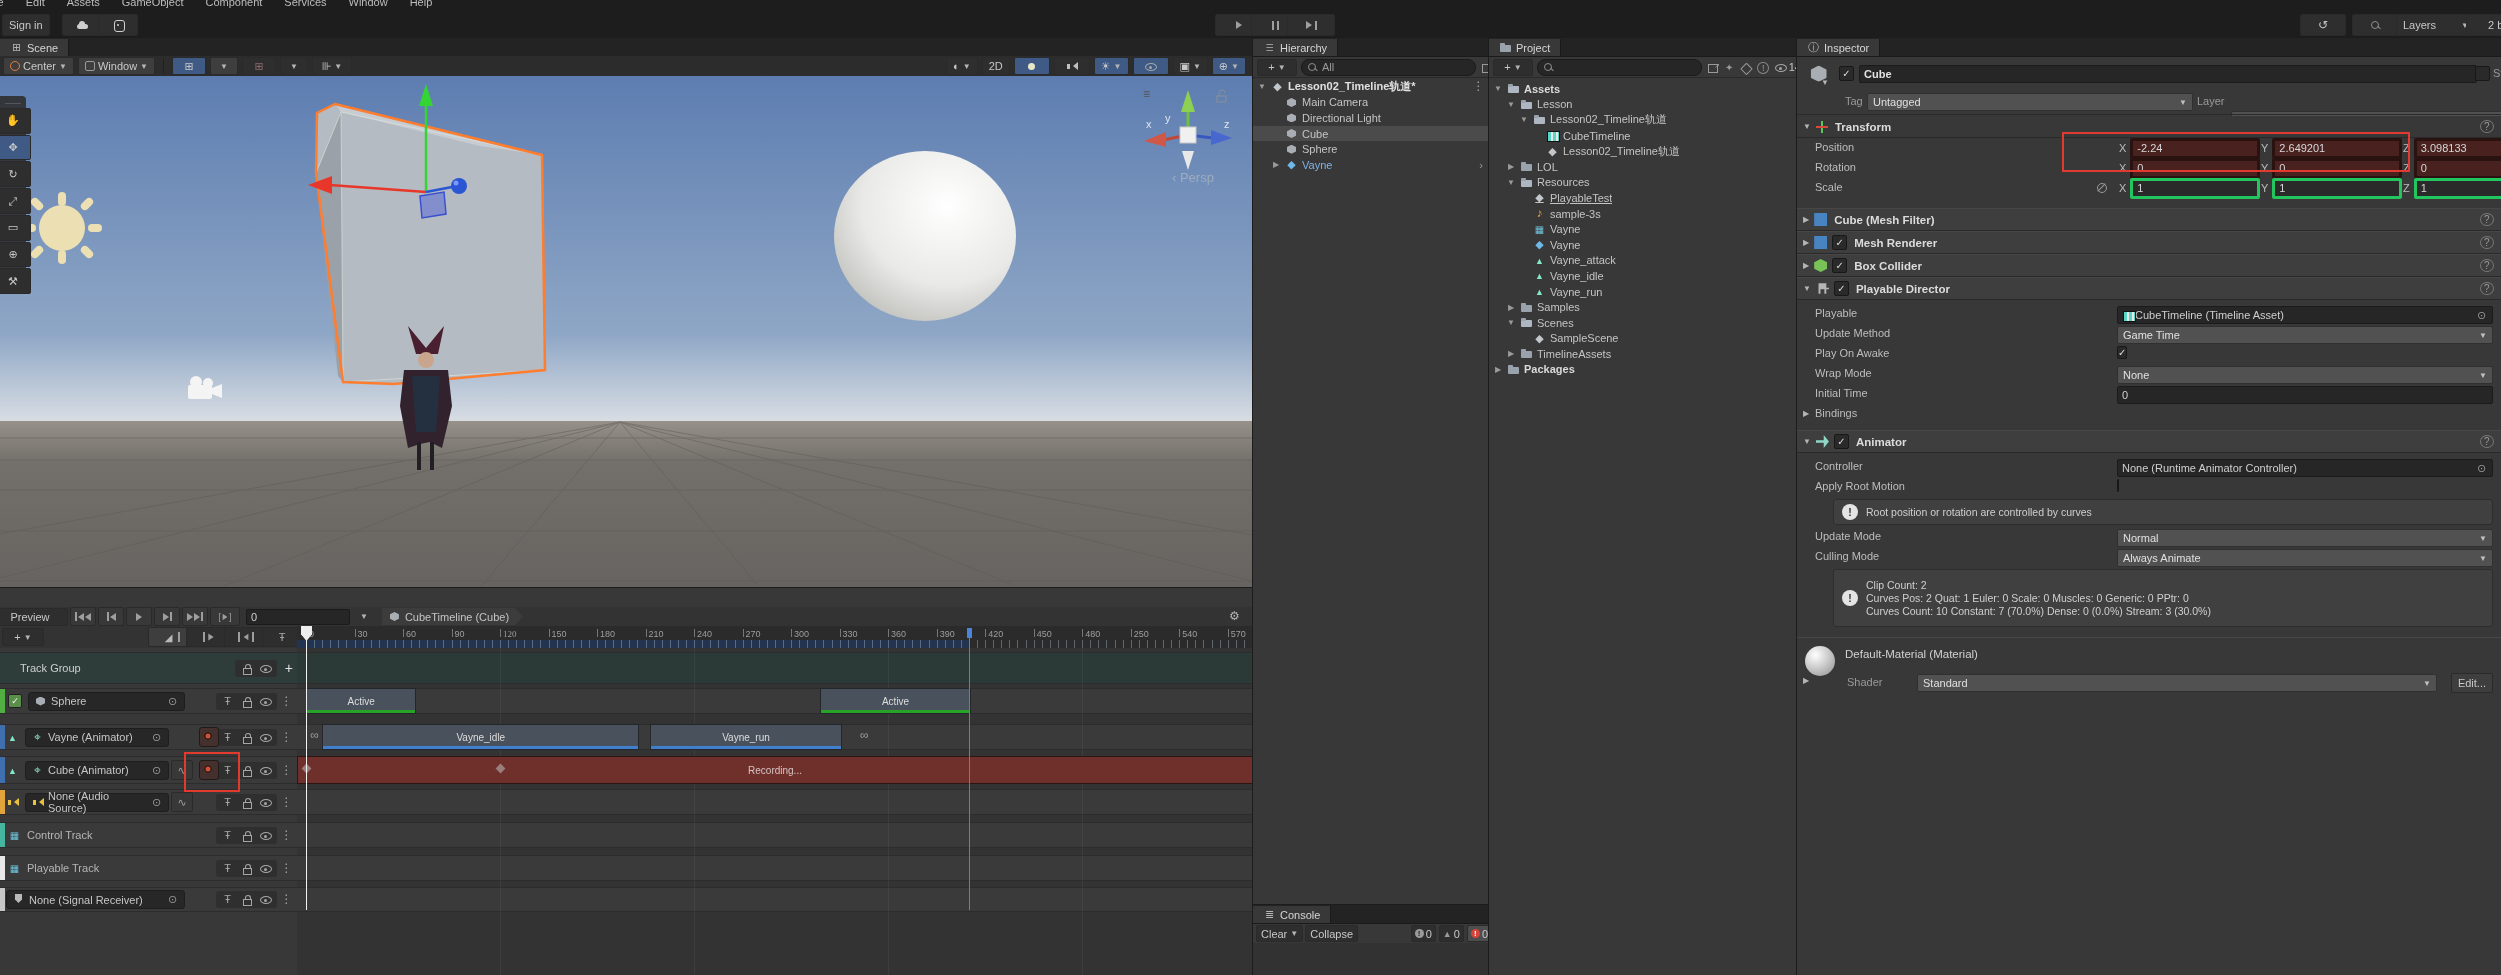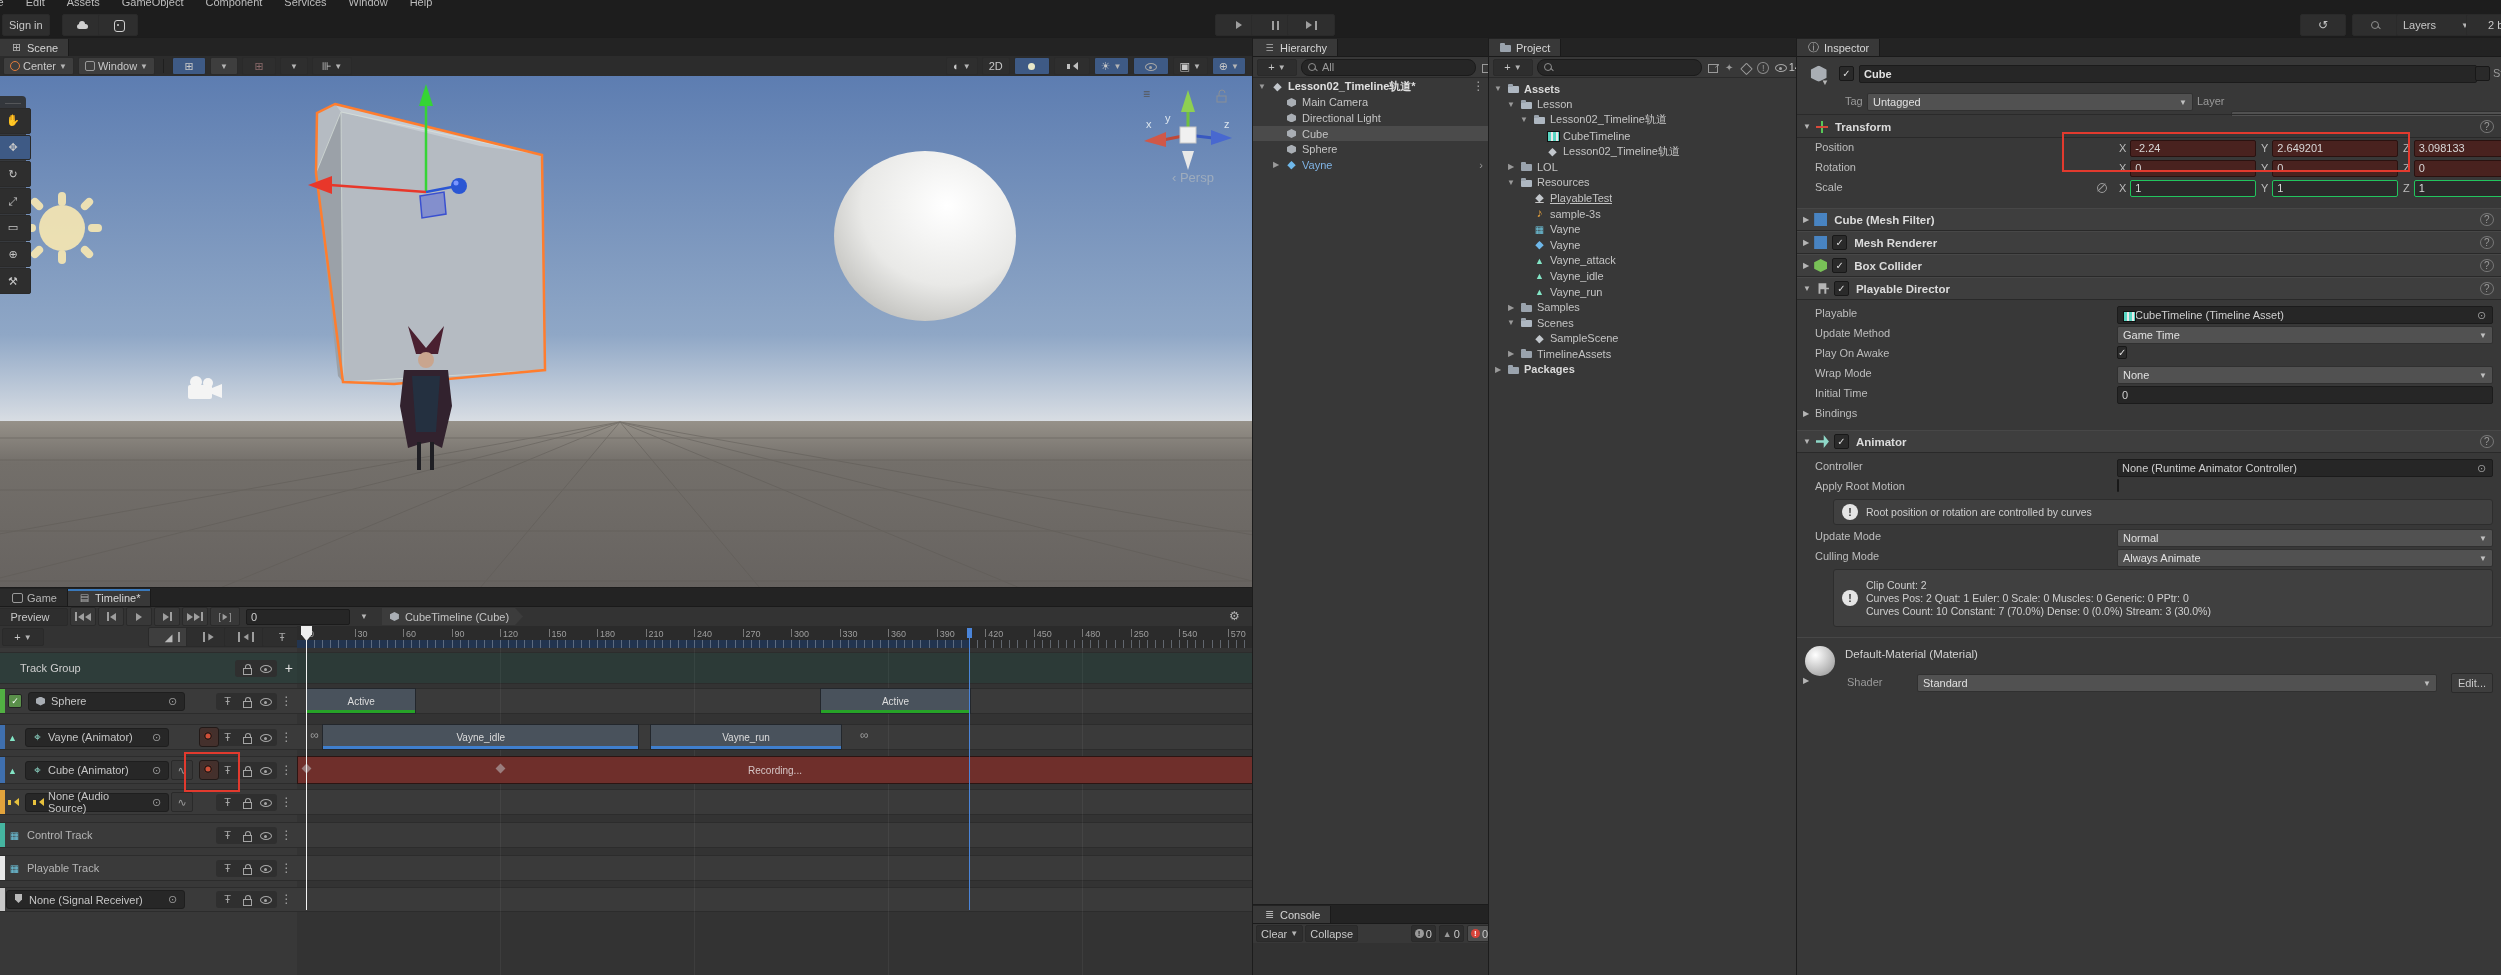--- a/index.html
+++ b/index.html
@@ -92,21 +92,21 @@
   .clip{position:absolute;background:#49525c;border:1px solid #23272c;color:#ddd;font-size:10px;display:flex;align-items:center;justify-content:center;overflow:hidden;}
   .clip .accent{position:absolute;left:0;right:0;bottom:0;height:3px;}
   .inspchk{width:13px;height:13px;background:#2a2a2a;border:1px solid #181818;border-radius:2px;color:#ddd;font-size:10px;line-height:13px;text-align:center;flex:none;}
   .prow{position:relative;height:20px;}
   .prow .plbl{position:absolute;left:18px;top:3px;color:#bdbdbd;}
   .pwidget{position:absolute;left:320px;right:8px;top:2px;height:16px;}
   .chdr{height:21px;background:#3e3e3e;border-top:1px solid #474747;border-bottom:1px solid #292929;display:flex;align-items:center;gap:5px;padding:0 6px;position:relative;}
   .chdr .t{font-weight:bold;color:#dcdcdc;font-size:11.5px;margin-left:2px;}
   .chdr .ic-help{position:absolute;right:8px;}
   .axis{position:absolute;top:0;height:16px;display:flex;align-items:center;gap:4px;}
-  .axin{background:#2a2a2a;border:1px solid #22c55e;border-radius:2px;height:15px;display:flex;align-items:center;padding:0 4px;color:#d8d8d8;}
+  .axin{background:#2a2a2a;border:3px solid #22c55e;border-radius:2px;height:15px;display:flex;align-items:center;padding:0 4px;color:#d8d8d8;}
   .axin.red{background:#49221f;border-color:#2a1210;}
   .infobox{position:absolute;left:36px;right:8px;background:#404040;border:1px solid #2d2d2d;border-radius:3px;color:#cfcfcf;display:flex;align-items:center;gap:8px;padding:2px 8px;font-size:10.5px;}
   .infobox .bang{width:16px;height:16px;flex:none;background:#e4e4e4;border-radius:50%;color:#333;font-weight:bold;text-align:center;line-height:16px;}
   .annot{position:absolute;border:2px solid #e23a2e;pointer-events:none;z-index:50;}
   .rlbl{position:absolute;top:3px;color:#9e9e9e;font-size:9px;}
   .rtick{position:absolute;top:3px;width:1px;height:8px;background:#777;}
 </style>
 </head>
 <body>
 
@@ -336,34 +336,20 @@
         <div class="btn dark" style="width:22px;height:24px;">↻</div>
         <div class="btn dark" style="width:22px;height:24px;">⤢</div>
         <div class="btn dark" style="width:22px;height:24px;">▭</div>
         <div class="btn dark" style="width:22px;height:24px;">⊕</div>
         <div class="btn dark" style="width:22px;height:24px;">⚒</div>
       </div>
     </div>
   </div>
 
   <div class="panel" style="left:0;top:588px;width:1253px;height:387px;">
-    <div class="tabs">
-      <div class="tab">
-          <span class="ic ic-game"></span>
-          <span>Game</span>
-        </div>
-      <div class="tab on blue-top">
-          <span class="ic ic-film"></span>
-          <span>Timeline*</span>
-        </div>
-      <div class="tabctl">
-        <span class="ic ic-lock"></span>
-        <span class="ic ic-kebab"></span>
-      </div>
-    </div>
 
     <div class="abs" style="left:0;top:19px;width:1253px;height:19px;background:#333;border-bottom:1px solid #262626;display:flex;align-items:center;gap:2px;">
       <div class="btn dark" style="margin-left:-8px;height:16px;width:62px;">
           <span>Preview</span>
         </div>
       <span class="tbtn">
           <span class="vb"></span>
           <span class="tr-l"></span>
           <span class="tr-l"></span>
         </span>
@@ -419,21 +405,21 @@
         <div style="position: absolute; left: 9px; top: 14px; right: 0px; height: 8px; background: repeating-linear-gradient(90deg, rgba(150, 160, 175, 0.5) 0px, rgba(150, 160, 175, 0.5) 1px, transparent 1px, transparent 8.085px);"></div>
         <div class="rtick" style="left: 9px;"></div>
         <span class="rlbl" style="left: 12px;">0</span>
         <div class="rtick" style="left: 57.51px;"></div>
         <span class="rlbl" style="left: 60.51px;">30</span>
         <div class="rtick" style="left: 106.02px;"></div>
         <span class="rlbl" style="left: 109.02px;">60</span>
         <div class="rtick" style="left: 154.53px;"></div>
         <span class="rlbl" style="left: 157.53px;">90</span>
         <div class="rtick" style="left: 203.04px;"></div>
-        <span class="rlbl" style="left: 206.04px;">120</span>
+        <span class="rlbl" style="left: 206.04px; font-family: Liberation Serif, serif;">120</span>
         <div class="rtick" style="left: 251.55px;"></div>
         <span class="rlbl" style="left: 254.55px;">150</span>
         <div class="rtick" style="left: 300.06px;"></div>
         <span class="rlbl" style="left: 303.06px;">180</span>
         <div class="rtick" style="left: 348.57px;"></div>
         <span class="rlbl" style="left: 351.57px;">210</span>
         <div class="rtick" style="left: 397.08px;"></div>
         <span class="rlbl" style="left: 400.08px;">240</span>
         <div class="rtick" style="left: 445.59px;"></div>
         <span class="rlbl" style="left: 448.59px;">270</span>

